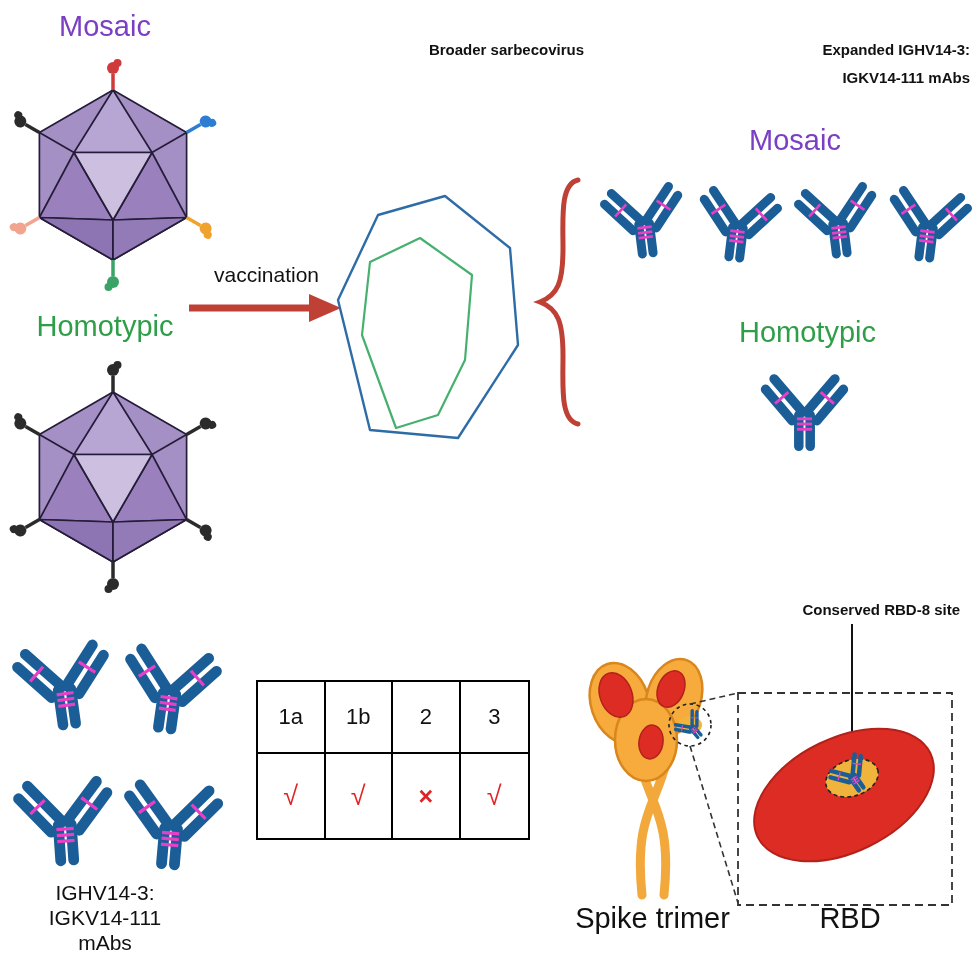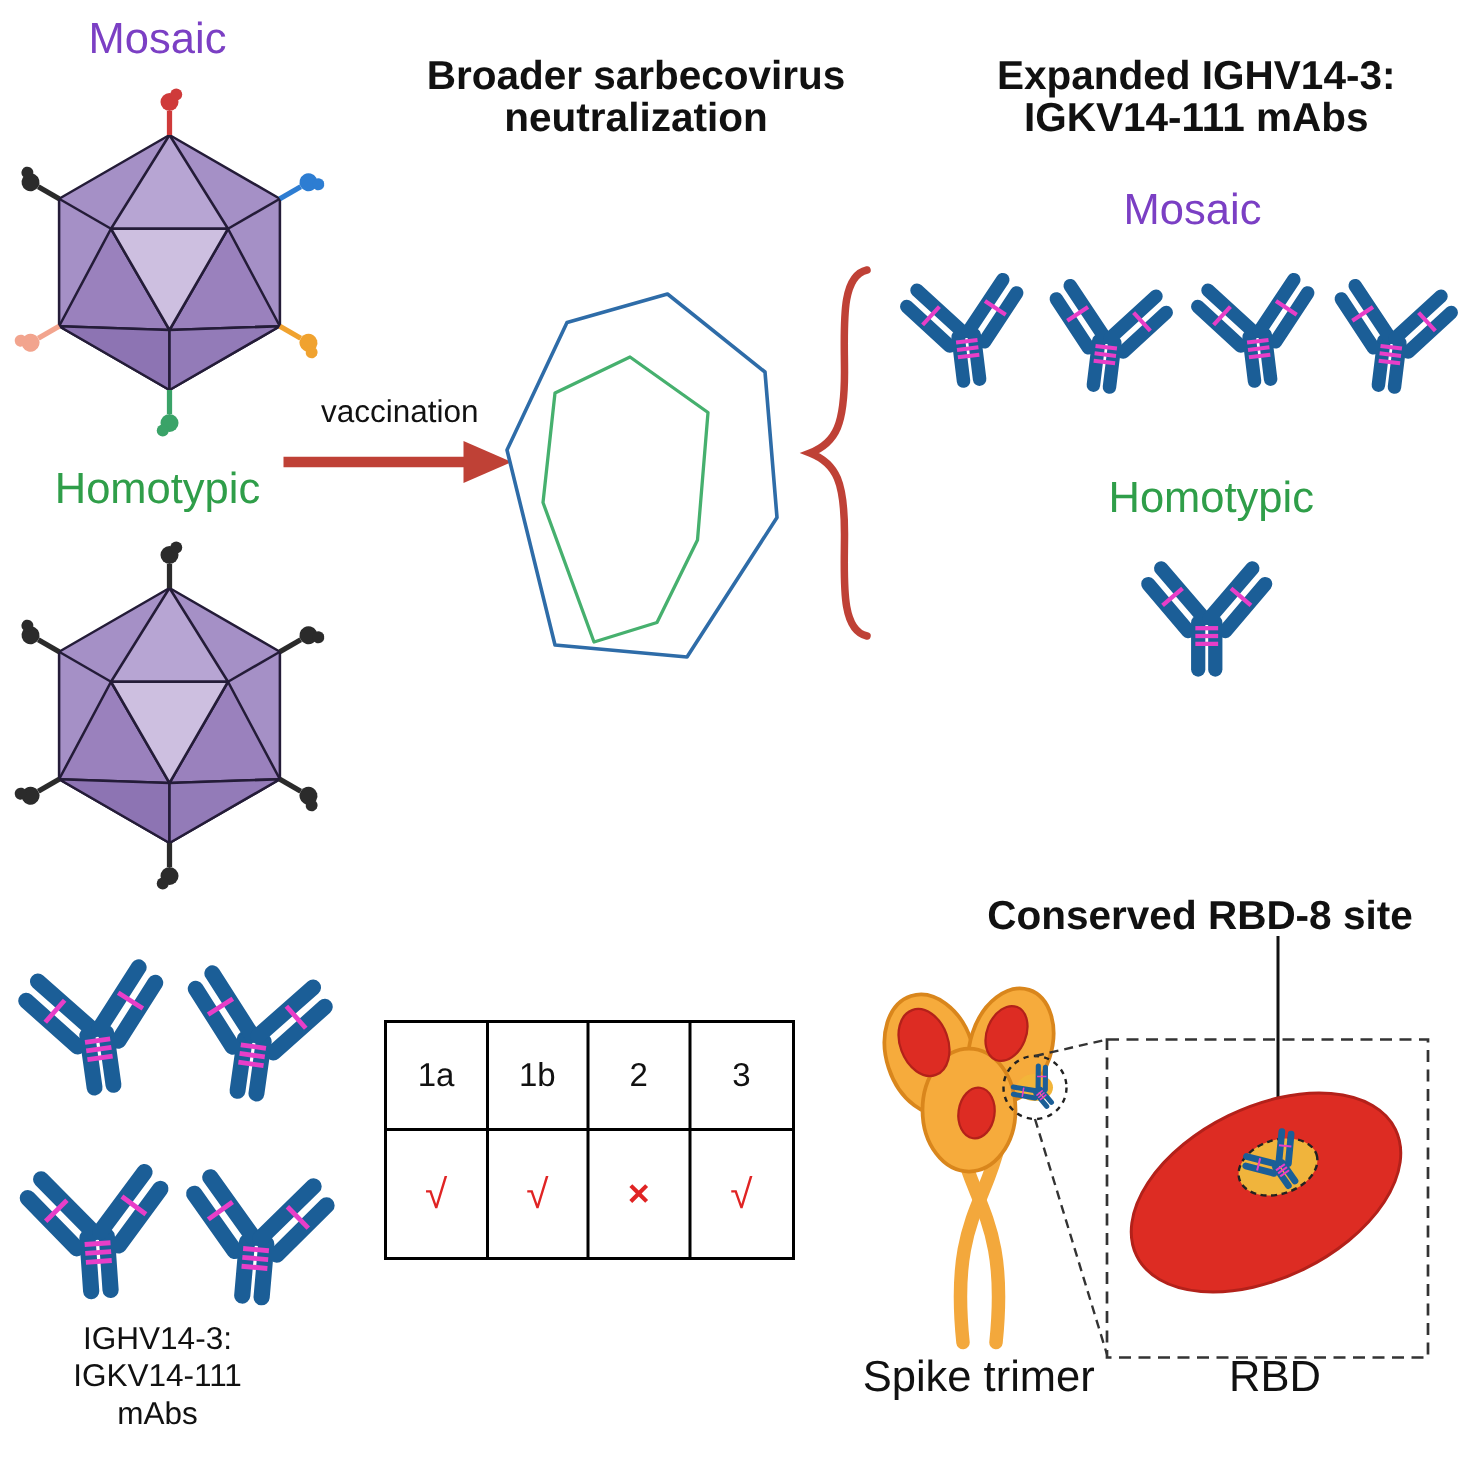--- a/index.html
+++ b/index.html
@@ -5,21 +5,21 @@
   :root{
     --purple:#7b3fc4; --green:#2f9e49; --red:#bf4136; --check-red:#e02424;
     --ab-blue:#1b5e97; --ab-pink:#e83ec8; --plot-blue:#2e6ca8; --plot-green:#46b06e;
     --rbd-red:#dd2c23; --spike-orange:#f6ab3c;
   }
   html,body{margin:0;padding:0;background:#fff;}
   #canvas{position:relative;width:977px;height:971px;background:#fff;overflow:hidden;
           font-family:"Liberation Sans",sans-serif;color:#111;}
   .abs{position:absolute;}
   .lbl{position:absolute;text-align:center;font-size:29px;line-height:25px;}
-  .title{position:absolute;text-align:center;font-weight:700;font-size:27px;line-height:28px;color:#111;}
+  .title{position:absolute;text-align:right;font-weight:700;font-size:15px;line-height:28px;color:#111;}
   .purple{color:var(--purple);}
   .green{color:var(--green);}
   .it{}
   .ab{position:absolute;overflow:visible;}
   
   .rtable{position:absolute;left:256px;top:680px;width:274px;border:2px solid #000;background:#fff;box-sizing:border-box;}
   .t-header{height:60px;border-bottom:2px solid #000;display:flex;align-items:center;justify-content:center;font-size:23px;}
   .t-row{display:grid;grid-template-columns:repeat(4,1fr);}
   .t-cols{height:70px;border-bottom:2px solid #000;}
   .t-results{height:84px;}
@@ -154,21 +154,20 @@
   </svg>
 
   <div class="lbl" style="left:199px;top:262px;width:135px;font-size:21px;">vaccination</div>
   <svg class="abs" style="left:185px;top:290px" width="160" height="36" viewBox="0 0 160 36">
     <line x1="4" y1="18" x2="126" y2="18" stroke="var(--red)" stroke-width="7"></line>
     <polygon points="124,4 156,18 124,32" fill="var(--red)"></polygon>
   </svg>
 
   <div class="title" style="left:264px;top:36px;width:320px;">
     <div>Broader sarbecovirus</div>
-    <div>neutralization</div>
   </div>
 
   <svg class="abs" style="left:330px;top:188px" width="200" height="260" viewBox="0 0 200 260">
     <polygon points="115,8 180,60 188,157 128,250 40,242 8,112 48,27" fill="none" stroke="var(--plot-blue)" stroke-width="2.4" stroke-linejoin="round"></polygon>
     <polygon points="90,50 142,87 135,172 108,227 66,240 32,147 40,74" fill="none" stroke="var(--plot-green)" stroke-width="2.2" stroke-linejoin="round"></polygon>
   </svg>
 
   <svg class="abs" style="left:530px;top:176px" width="54" height="252" viewBox="0 0 54 252">
     <path d="M48,4 C30,8 33,42 33,72 C33,106 28,119 10,126 C28,133 33,146 33,180 C33,210 30,244 48,248" fill="none" stroke="var(--red)" stroke-width="5" stroke-linecap="round"></path>
   </svg>

